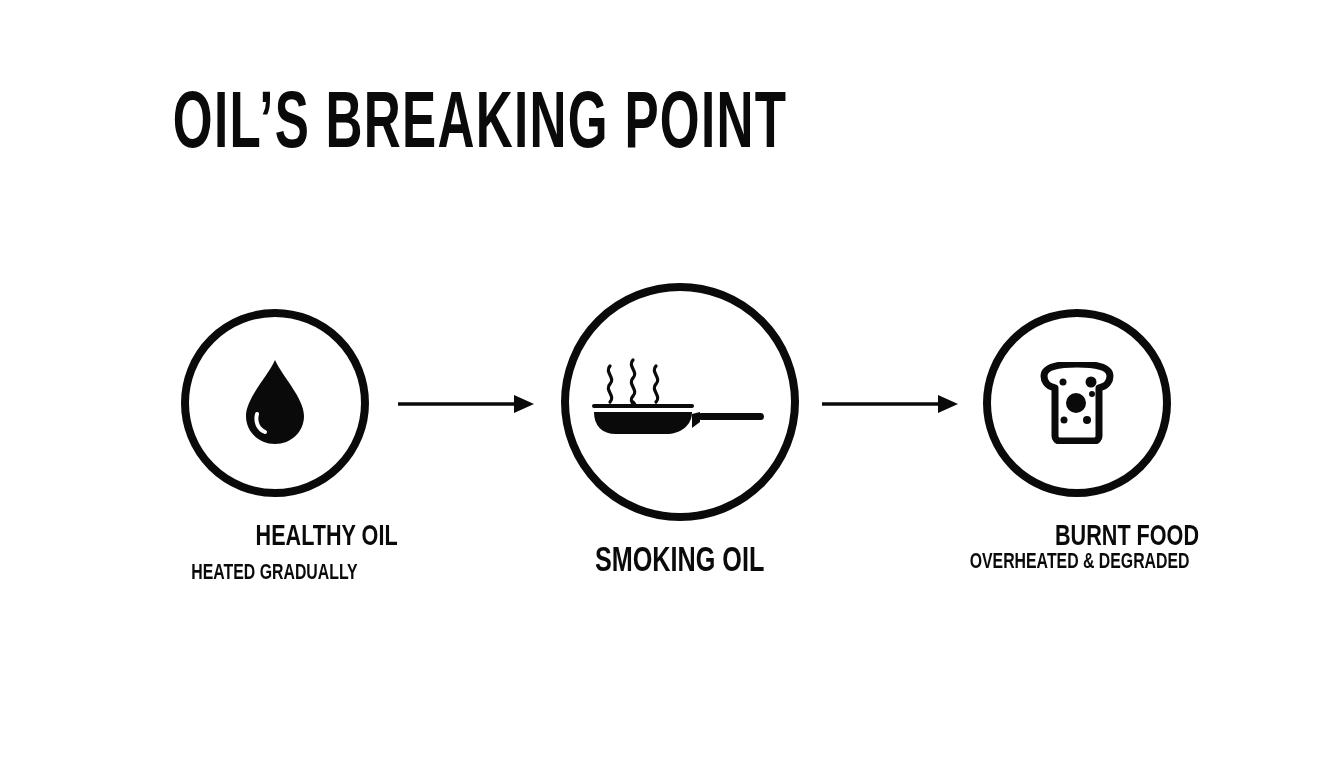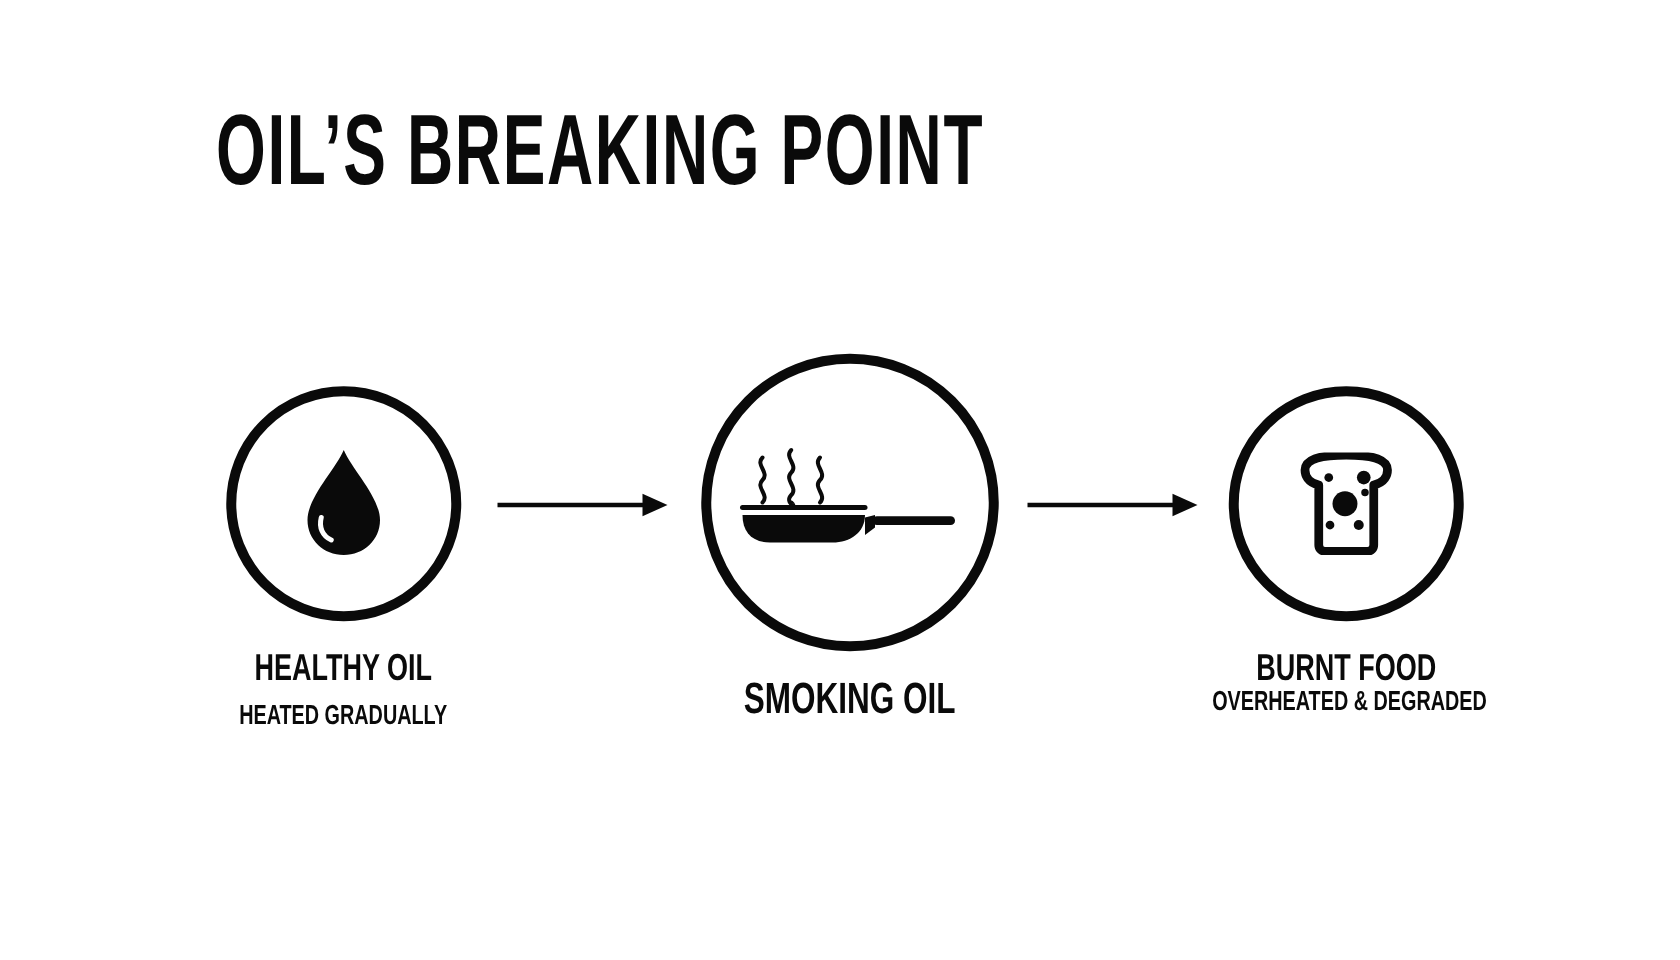--- a/index.html
+++ b/index.html
@@ -67,21 +67,21 @@
 <div class="title">
   <span>OIL’S BREAKING POINT</span>
 </div>
 
 <div>
   <div class="ring" style="left:181px; top:309px; width:188px; height:188px;"></div>
   <svg class="icon" style="left:240px; top:358px;" width="70" height="90" viewBox="0 0 70 90">
     <path d="M35 2 C28 18 6 40 6 58 C6 74 19 86 35 86 C51 86 64 74 64 58 C64 40 42 18 35 2 Z" fill="#0a0a0a"></path>
     <path d="M17 56 C15 64 18 71 25 74" stroke="#ffffff" stroke-width="4" fill="none" stroke-linecap="round"></path>
   </svg>
-  <div class="label main" style="left:125px; width:300px; top:518px;">
+  <div class="label main" style="left:125px; width:300px; top:518px;text-align:right;">
     <span>HEALTHY OIL</span>
   </div>
   <div class="label sub" style="left:125px; width:300px; top:559px;">
     <span>HEATED GRADUALLY</span>
   </div>
 </div>
 
 <svg class="arrow" style="left:396px; top:392px;" width="142" height="24" viewBox="0 0 142 24">
   <line x1="2" y1="12" x2="122" y2="12" stroke="#0a0a0a" stroke-width="3.5"></line>
   <polygon points="118,3 138,12 118,21" fill="#0a0a0a"></polygon>
@@ -117,19 +117,19 @@
   <div class="ring" style="left:983px; top:309px; width:188px; height:188px;"></div>
   <svg class="icon" style="left:1040px; top:362px;" width="74" height="82" viewBox="0 0 74 82">
     <path d="M15 26 C6 24 4 18 4 14 C4 6 14 2 37 2 C60 2 70 6 70 14 C70 18 68 24 59 26 L59 74 C59 77 57 79 54 79 L20 79 C17 79 15 77 15 74 Z" fill="#ffffff" stroke="#0a0a0a" stroke-width="7" stroke-linejoin="round"></path>
     <circle cx="23" cy="20" r="3.5" fill="#0a0a0a"></circle>
     <circle cx="51" cy="20" r="5.5" fill="#0a0a0a"></circle>
     <circle cx="52" cy="32" r="3" fill="#0a0a0a"></circle>
     <circle cx="36" cy="41" r="10" fill="#0a0a0a"></circle>
     <circle cx="24" cy="58" r="3.5" fill="#0a0a0a"></circle>
     <circle cx="47" cy="58" r="4" fill="#0a0a0a"></circle>
   </svg>
-  <div class="label main" style="left:927px; width:300px; top:518px;">
+  <div class="label main" style="left:927px; width:300px; top:518px;text-align:right;">
     <span>BURNT FOOD</span>
   </div>
   <div class="label sub" style="left:927px; width:300px; top:548px;">
     <span>OVERHEATED &amp; DEGRADED</span>
   </div>
 </div>
 
 </body></html>

